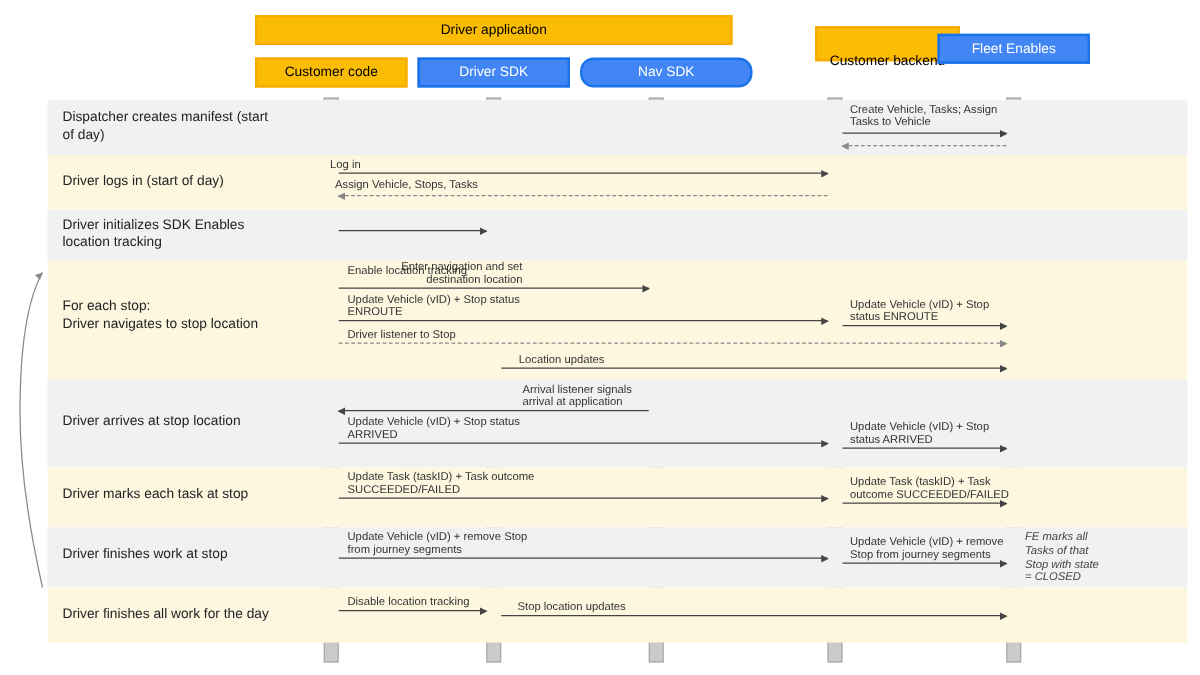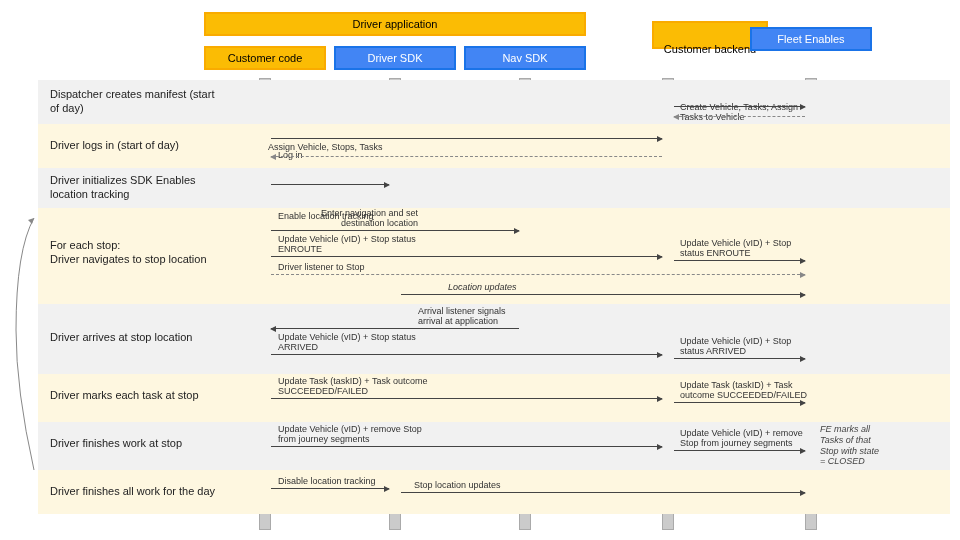--- a/index.html
+++ b/index.html
@@ -21,21 +21,21 @@
   .arrow-dash.rev::after { border-right-color:#888; }
   .note { position:absolute; font-size:9px; font-style:italic; color:#444; line-height:1.2; width:60px;}
   svg.curve { position:absolute; }
 </style>
 </head>
 <body>
 
 <div class="header-box orange-box" style="left:204px; top:12px; width:382px;">Driver application</div>
 <div class="header-box orange-box" style="left:204px; top:46px; width:122px;">Customer code</div>
 <div class="header-box blue-box" style="left:334px; top:46px; width:122px;">Driver SDK</div>
-<div class="header-box blue-box" style="left:464px; top:46px; width:122px;">Nav SDK</div>
+<div class="header-box blue-box" style="left:464px; top:46px; width:138px;border-radius:11px;">Nav SDK</div>
 <div class="header-box orange-box" style="left:610px; top:21px; width:116px; height:24px; padding-top:20px;margin-left:42px;">Customer backend</div>
 <div class="header-box blue-box" style="left:750px; top:27px; width:122px;">Fleet Enables</div>
 
 <div class="lifeline" style="left:259px;"></div>
 <div class="lifeline" style="left:389px;"></div>
 <div class="lifeline" style="left:519px;"></div>
 <div class="lifeline" style="left:662px;"></div>
 <div class="lifeline" style="left:805px;"></div>
 
 <div class="step-row grey" style="top:80px; height:44px;"></div>
@@ -50,41 +50,41 @@
 <div class="step-label" style="top:86px; height:32px;">Dispatcher creates manifest (start of day)</div>
 <div class="step-label" style="top:130px; height:32px;text-align:center;">Driver logs in (start of day)</div>
 <div class="step-label" style="top:172px; height:32px;">Driver initializes SDK Enables location tracking</div>
 <div class="step-label" style="top:222px; height:62px; white-space:pre-line;">For each stop:
 Driver navigates to stop location</div>
 <div class="step-label" style="top:322px; height:32px;">Driver arrives at stop location</div>
 <div class="step-label" style="top:380px; height:32px;">Driver marks each task at stop</div>
 <div class="step-label" style="top:428px; height:32px;">Driver finishes work at stop</div>
 <div class="step-label" style="top:476px; height:32px;">Driver finishes all work for the day</div>
 
-<div class="msg-label" style="left:680px; top:82px; width:130px;margin-top:20px;">Create Vehicle, Tasks; Assign Tasks to Vehicle</div>
+<div class="msg-label" style="left:680px; top:82px; width:130px;">Create Vehicle, Tasks; Assign Tasks to Vehicle</div>
 <div class="arrow-line" style="left:674px; top:106px; width:131px;"></div>
 <div class="arrow-line arrow-dash rev" style="left:674px; top:116px; width:131px;"></div>
 
-<div class="msg-label" style="left:278px; top:126px;margin-top:24px;">Log in</div>
+<div class="msg-label" style="left:264px; top:126px;">Log in</div>
 <div class="arrow-line" style="left:271px; top:138px; width:391px;"></div>
 <div class="msg-label" style="left:268px; top:142px;">Assign Vehicle, Stops, Tasks</div>
 <div class="arrow-line arrow-dash rev" style="left:271px; top:156px; width:391px;"></div>
 
 <div class="msg-label" style="left:278px; top:172px;margin-top:39px;">Enable location tracking</div>
 <div class="arrow-line" style="left:271px; top:184px; width:118px;"></div>
 
 <div class="msg-label" style="left:278px; top:208px; width:140px;text-align:right;">Enter navigation and set destination location</div>
 <div class="arrow-line" style="left:271px; top:230px; width:248px;"></div>
 <div class="msg-label" style="left:278px; top:234px; width:140px;">Update Vehicle (vID) + Stop status ENROUTE</div>
 <div class="arrow-line" style="left:271px; top:256px; width:391px;"></div>
 <div class="msg-label" style="left:680px; top:238px; width:130px;">Update Vehicle (vID) + Stop status ENROUTE</div>
 <div class="arrow-line" style="left:674px; top:260px; width:131px;"></div>
 <div class="msg-label" style="left:278px; top:262px;">Driver listener to Stop</div>
 <div class="arrow-line arrow-dash" style="left:271px; top:274px; width:534px;"></div>
-<div class="msg-label" style="left:448px; top:282px;font-style:italic;">Location updates</div>
+<div class="msg-label" style="left:415px; top:282px;">Location updates</div>
 <div class="arrow-line" style="left:401px; top:294px; width:404px;"></div>
 
 <div class="msg-label" style="left:418px; top:306px; width:110px;">Arrival listener signals arrival at application</div>
 <div class="arrow-line rev" style="left:271px; top:328px; width:248px;"></div>
 <div class="msg-label" style="left:278px; top:332px; width:140px;">Update Vehicle (vID) + Stop status ARRIVED</div>
 <div class="arrow-line" style="left:271px; top:354px; width:391px;"></div>
 <div class="msg-label" style="left:680px; top:336px; width:130px;">Update Vehicle (vID) + Stop status ARRIVED</div>
 <div class="arrow-line" style="left:674px; top:358px; width:131px;"></div>
 
 <div class="msg-label" style="left:278px; top:376px; width:150px;">Update Task (taskID) + Task outcome SUCCEEDED/FAILED</div>

